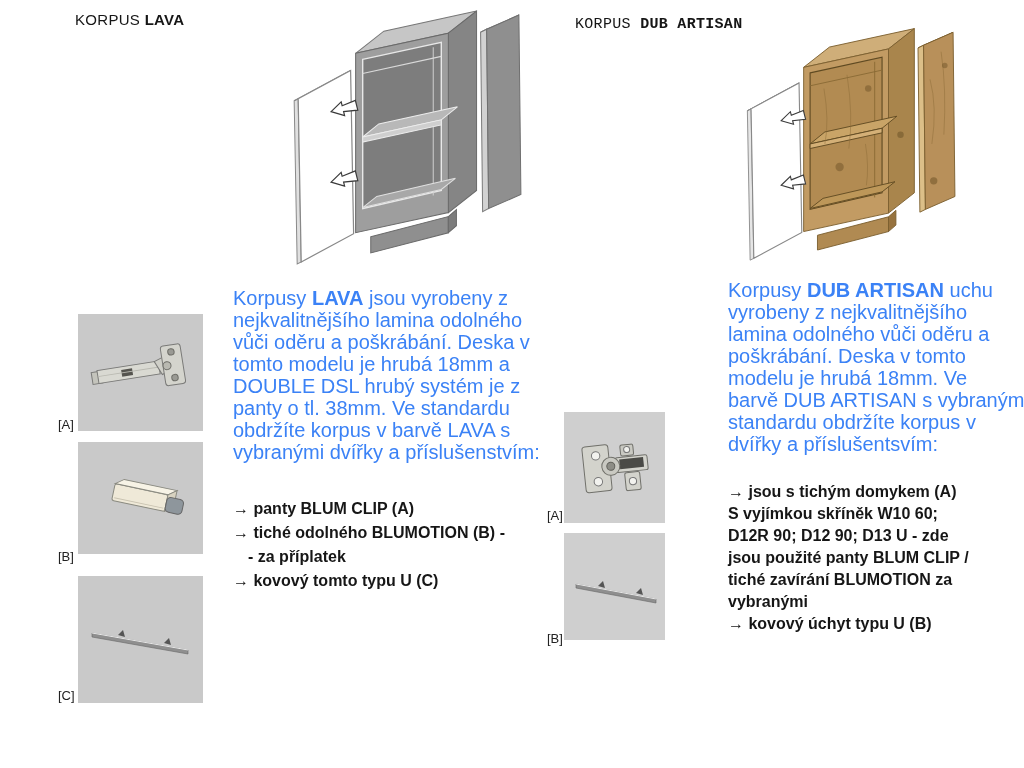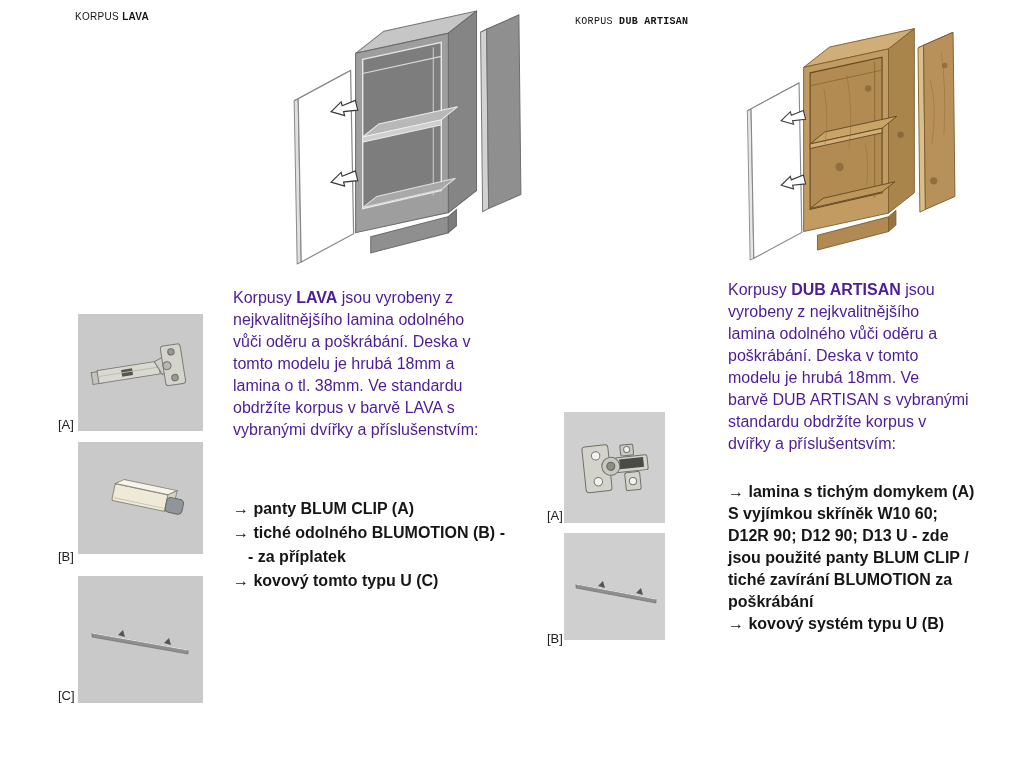--- a/index.html
+++ b/index.html
@@ -1,21 +1,21 @@
 <!DOCTYPE html>
 <html><head>
 <meta charset="utf-8">
 <style>
   html,body{margin:0;padding:0;background:#fff;}
   #page{position:relative;width:1024px;height:768px;background:#fff;overflow:hidden;
         font-family:"Liberation Sans",sans-serif;color:#1d1d1d;}
   .abs{position:absolute;}
-  .title{font-size:10px;letter-spacing:.3px;color:#161616;white-space:nowrap;}
+  .title{font-size:15px;letter-spacing:.3px;color:#161616;white-space:nowrap;}
   .title .b{font-weight:bold;}
-  .para{font-size:16px;line-height:22px;color:#4c1d95;}
+  .para{font-size:20px;line-height:22px;color:#3b82f6;}
   .bullets{font-size:16px;line-height:24px;font-weight:bold;color:#161616;}
   .bullets-tight{line-height:22px;}
   .tline{white-space:nowrap;}
   .tline .b{font-weight:bold;}
   .tline.indent{padding-left:15px;}
   .imgbox{background:#c9c9c9;}
   .imgbox.lighter{background:#cfcfcf;}
   .boxlabel{font-size:13px;color:#222;white-space:nowrap;}
   svg{display:block;}
 </style>
@@ -102,21 +102,22 @@
       </g>
     </svg>
   </div>
   <div class="abs boxlabel" style="left:58px;top:688px;">[C]</div>
 
   <div class="abs para" style="left:233px;top:287px;">
       <div class="tline"><span>Korpusy </span><span class="b">LAVA</span><span> jsou vyrobeny z</span></div>
       <div class="tline"><span>nejkvalitnějšího lamina odolného</span></div>
       <div class="tline"><span>vůči oděru a poškrábání. Deska v</span></div>
       <div class="tline"><span>tomto modelu je hrubá 18mm a</span></div>
-      <div class="tline"><span>lamina o tl. 38mm. Ve standardu</span></div>
+      <div class="tline"><span>DOUBLE DSL hrubý systém je z</span></div>
+      <div class="tline"><span>panty o tl. 38mm. Ve standardu</span></div>
       <div class="tline"><span>obdržíte korpus v barvě LAVA s</span></div>
       <div class="tline"><span>vybranými dvířky a příslušenstvím:</span></div>
     </div>
   <div class="abs bullets" style="left:233px;top:497px;">
       <div class="tline"><span>→ panty BLUM CLIP (A)</span></div>
       <div class="tline"><span>→ tiché odolného BLUMOTION (B) -</span></div>
       <div class="tline indent"><span>- za příplatek</span></div>
       <div class="tline"><span>→ kovový tomto typu U (C)</span></div>
     </div>
 
@@ -191,32 +192,32 @@
         <polygon points="12,51 92,66 92,70 12,55" fill="#8f8f8f" stroke="#666" stroke-width="0.6"></polygon>
         <line x1="12" y1="51" x2="92" y2="66" stroke="#e8e8e8" stroke-width="1"></line>
         <polygon points="34,53 39,48 41,55" fill="#555"></polygon>
         <polygon points="72,60 77,55 79,62" fill="#555"></polygon>
       </g>
     </svg>
   </div>
   <div class="abs boxlabel" style="left:547px;top:631px;">[B]</div>
 
   <div class="abs para" style="left:728px;top:279px;">
-      <div class="tline"><span>Korpusy </span><span class="b">DUB ARTISAN</span><span> jsou</span></div>
+      <div class="tline"><span>Korpusy </span><span class="b">DUB ARTISAN</span><span> uchu</span></div>
       <div class="tline"><span>vyrobeny z nejkvalitnějšího</span></div>
       <div class="tline"><span>lamina odolného vůči oděru a</span></div>
       <div class="tline"><span>poškrábání. Deska v tomto</span></div>
       <div class="tline"><span>modelu je hrubá 18mm. Ve</span></div>
       <div class="tline"><span>barvě DUB ARTISAN s vybranými</span></div>
       <div class="tline"><span>standardu obdržíte korpus v</span></div>
       <div class="tline"><span>dvířky a příslušentsvím:</span></div>
     </div>
   <div class="abs bullets bullets-tight" style="left:728px;top:481px;">
-      <div class="tline"><span>→ lamina s tichým domykem (A)</span></div>
+      <div class="tline"><span>→ jsou s tichým domykem (A)</span></div>
       <div class="tline"><span>S vyjímkou skříněk W10 60;</span></div>
       <div class="tline"><span>D12R 90; D12 90; D13 U - zde</span></div>
       <div class="tline"><span>jsou použité panty BLUM CLIP /</span></div>
       <div class="tline"><span>tiché zavírání BLUMOTION za</span></div>
-      <div class="tline"><span>poškrábání</span></div>
-      <div class="tline"><span>→ kovový systém typu U (B)</span></div>
+      <div class="tline"><span>vybranými</span></div>
+      <div class="tline"><span>→ kovový úchyt typu U (B)</span></div>
     </div>
 
 </div>
 
 </body></html>

